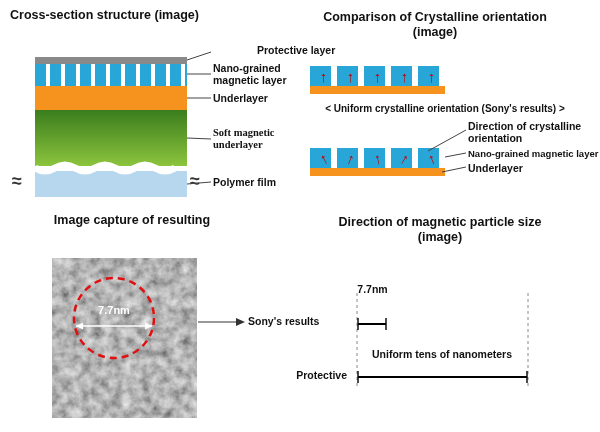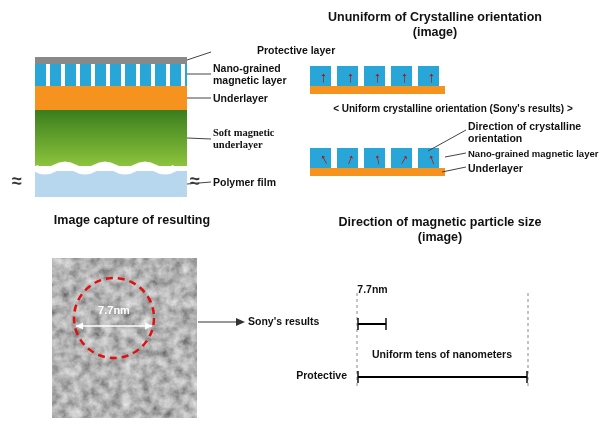--- a/index.html
+++ b/index.html
@@ -3,21 +3,21 @@
 <meta charset="utf-8">
 <style>
   html,body{margin:0;padding:0;background:#fff;}
   .canvas{position:relative;width:600px;height:432px;background:#fff;overflow:hidden;
           font-family:"Liberation Sans",sans-serif;color:#111;}
   .abs{position:absolute;}
   .sec-title{font-weight:bold;font-size:12.5px;line-height:1.2;color:#111;}
   .centered{text-align:center;}
   .lbl{font-size:10.5px;line-height:1.18;color:#111;font-weight:600;}
   .lbl-sm{font-size:9.5px;line-height:1.15;color:#111;font-weight:600;white-space:nowrap;}
-  .cap{font-size:10px;color:#111;font-weight:600;white-space:nowrap;margin-left:8px;}
+  .cap{font-size:10px;color:#111;font-weight:600;white-space:nowrap;}
   .val{font-size:10.5px;color:#111;font-weight:700;}
   .layer{box-sizing:border-box;}
   .layer-gray{background:var(--gray-layer,#898989);}
   .layer-blue{background:repeating-linear-gradient(90deg,var(--blue-layer,#29a6d8) 0 11px,#fff 11px 15px);}
   .layer-orange{background:var(--orange-layer,#f6921e);}
   .layer-green{background:linear-gradient(to bottom,var(--green-top,#3a7d1d),var(--green-bottom,#8cc43d));}
   .layer-polymer{background:var(--polymer,#b7d7ee);}
   .strip-blue{background:repeating-linear-gradient(90deg,var(--blue-layer,#29a6d8) 0 21px,#fff 21px 27px);}
   .strip-orange{background:var(--orange-layer,#f6921e);}
   .break-sym{font-size:18px;font-weight:bold;color:#333;line-height:1;}
@@ -29,37 +29,38 @@
   svg.overlay line{stroke:#444;stroke-width:1;}
   svg.overlay line.thick{stroke:#000;stroke-width:2;}
   svg.overlay line.tick{stroke:#000;stroke-width:1.4;}
   svg.overlay line.dash{stroke:#888;stroke-width:1;stroke-dasharray:3 3;}
 </style>
 </head>
 <body>
 
 <div class="canvas">
 
+  <div class="abs sec-title" style="left:10px;top:8px;">Cross-section structure (image)</div>
 
   <div class="abs layer layer-gray" style="left:35px;top:57px;width:152px;height:7px;"></div>
   <div class="abs layer layer-blue" style="left:35px;top:64px;width:152px;height:22px;"></div>
   <div class="abs layer layer-orange" style="left:35px;top:86px;width:152px;height:24px;"></div>
   <div class="abs layer layer-green" style="left:35px;top:110px;width:152px;height:56px;"></div>
   <div class="abs layer layer-polymer" style="left:35px;top:171px;width:152px;height:26px;"></div>
 
   <span class="abs break-sym" style="left:12px;top:172px;">≈</span>
   <span class="abs break-sym" style="left:190px;top:172px;">≈</span>
 
   <div class="abs lbl" style="left:213px;top:44px;width:100px;padding-left:44px;">Protective layer</div>
   <div class="abs lbl" style="left:213px;top:62px;width:90px;">Nano-grained magnetic layer</div>
   <div class="abs lbl" style="left:213px;top:92px;width:100px;">Underlayer</div>
   <div class="abs lbl" style="left:213px;top:127px;width:85px;font-family:Liberation Serif, serif;">Soft magnetic underlayer</div>
   <div class="abs lbl" style="left:213px;top:176px;width:100px;">Polymer film</div>
 
-  <div class="abs sec-title centered" style="left:285px;top:10px;width:300px;">Ununiform of Crystalline orientation</div>
+  <div class="abs sec-title centered" style="left:285px;top:10px;width:300px;">Comparison of Crystalline orientation</div>
   <div class="abs sec-title centered" style="left:285px;top:25px;width:300px;">(image)</div>
 
   <div class="abs strip-blue" style="left:310px;top:66px;width:135px;height:20px;">
     <div class="arrow-row">
       <span class="oarr">↑</span>
       <span class="oarr">↑</span>
       <span class="oarr">↑</span>
       <span class="oarr">↑</span>
       <span class="oarr">↑</span>
     </div>

